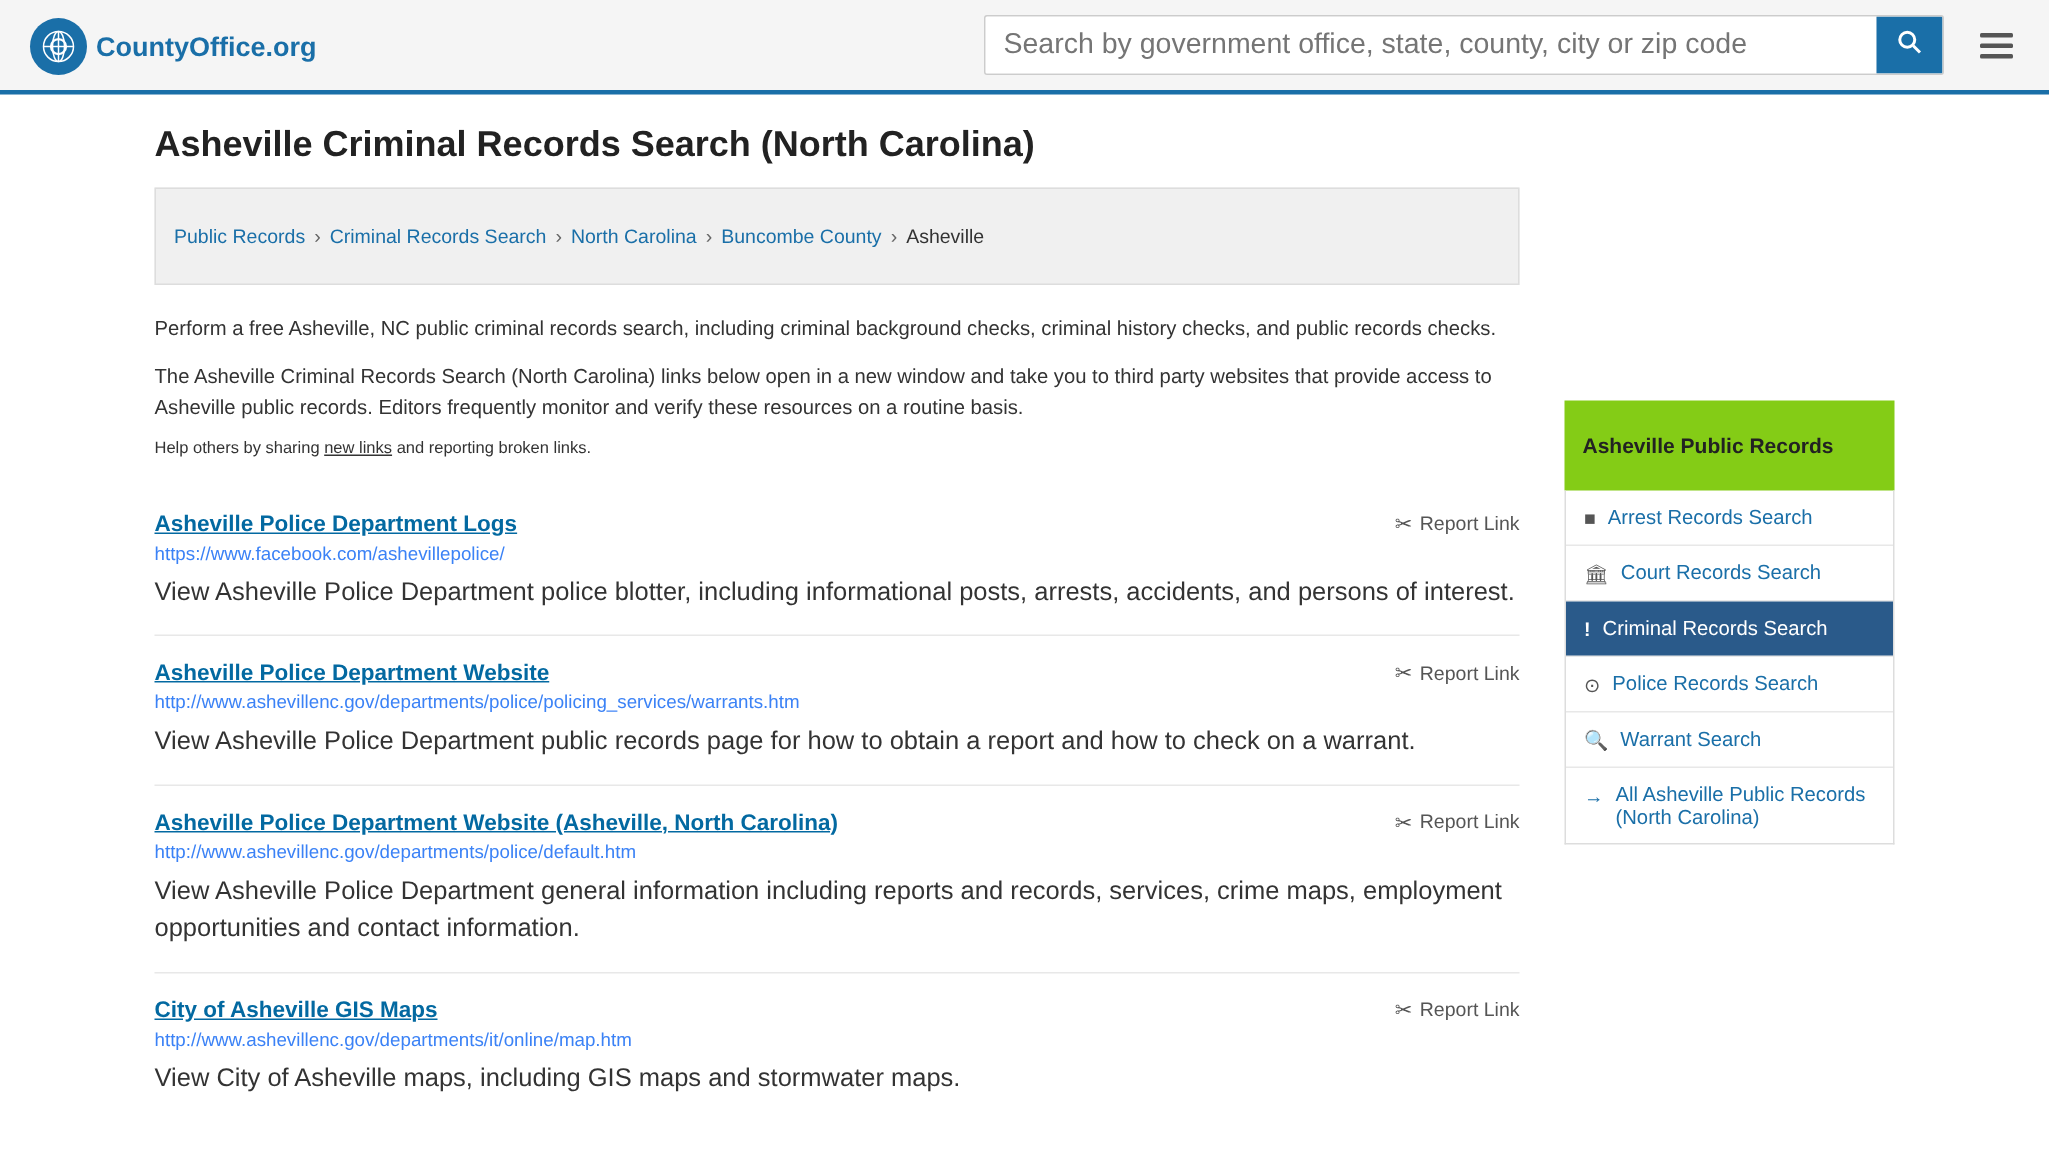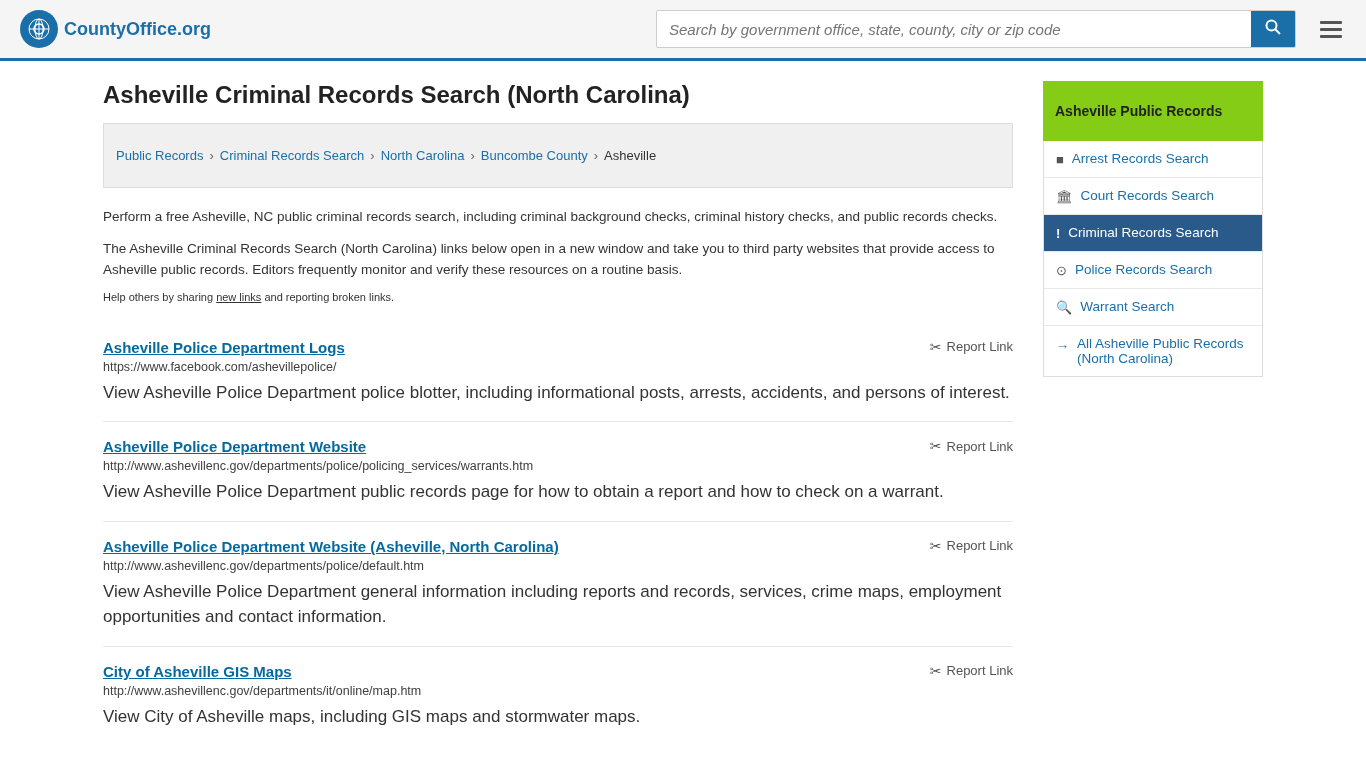--- a/index.html
+++ b/index.html
@@ -45,23 +45,22 @@
       border: 1px solid #ccc;
       border-radius: 2px;
       overflow: hidden;
       margin-left: auto;
     }
     .search-bar input {
       flex: 1;
       padding: 8px 12px;
       border: none;
       outline: none;
-      font-size: 15px;
+      font-size: 19px;
       color: #0f172a;
-      font-style: italic;
     }
     .search-bar button {
       background: #1a6fa8;
       border: none;
       padding: 8px 14px;
       cursor: pointer;
       color: white;
       font-size: 16px;
     }
     .menu-btn {
@@ -73,20 +72,21 @@
       padding: 4px;
     }
 
     
     .main-container {
       max-width: 1200px;
       margin: 0 auto;
       padding: 20px 20px;
       display: flex;
       gap: 30px;
+      align-items: center;
     }
     .content-area {
       flex: 1;
     }
     .sidebar {
       width: 220px;
       flex-shrink: 0;
     }
 
     
@@ -150,21 +150,21 @@
       gap: 5px;
       font-size: 13px;
       color: #555;
       cursor: pointer;
       white-space: nowrap;
       flex-shrink: 0;
     }
     .report-link-icon { font-size: 14px; }
     .result-url {
       font-size: 12.5px;
-      color: #404040;
+      color: #3b82f6;
       margin-bottom: 6px;
     }
     .result-desc {
       font-size: 17px;
       line-height: 1.5;
       color: #333;
     }
 
     
     .sidebar-title {

